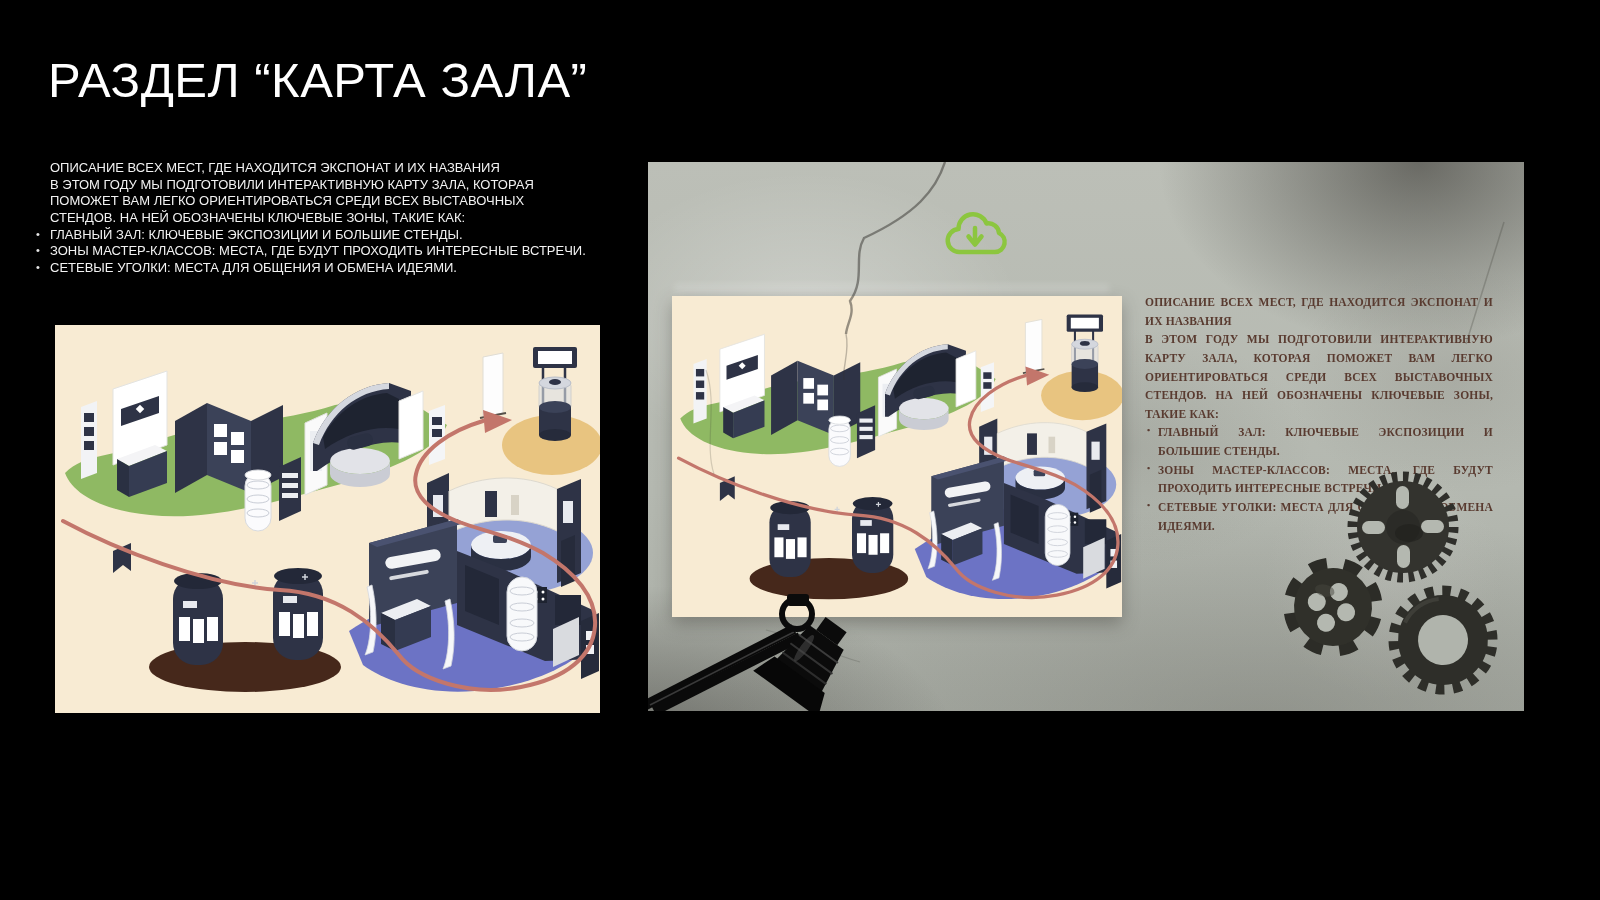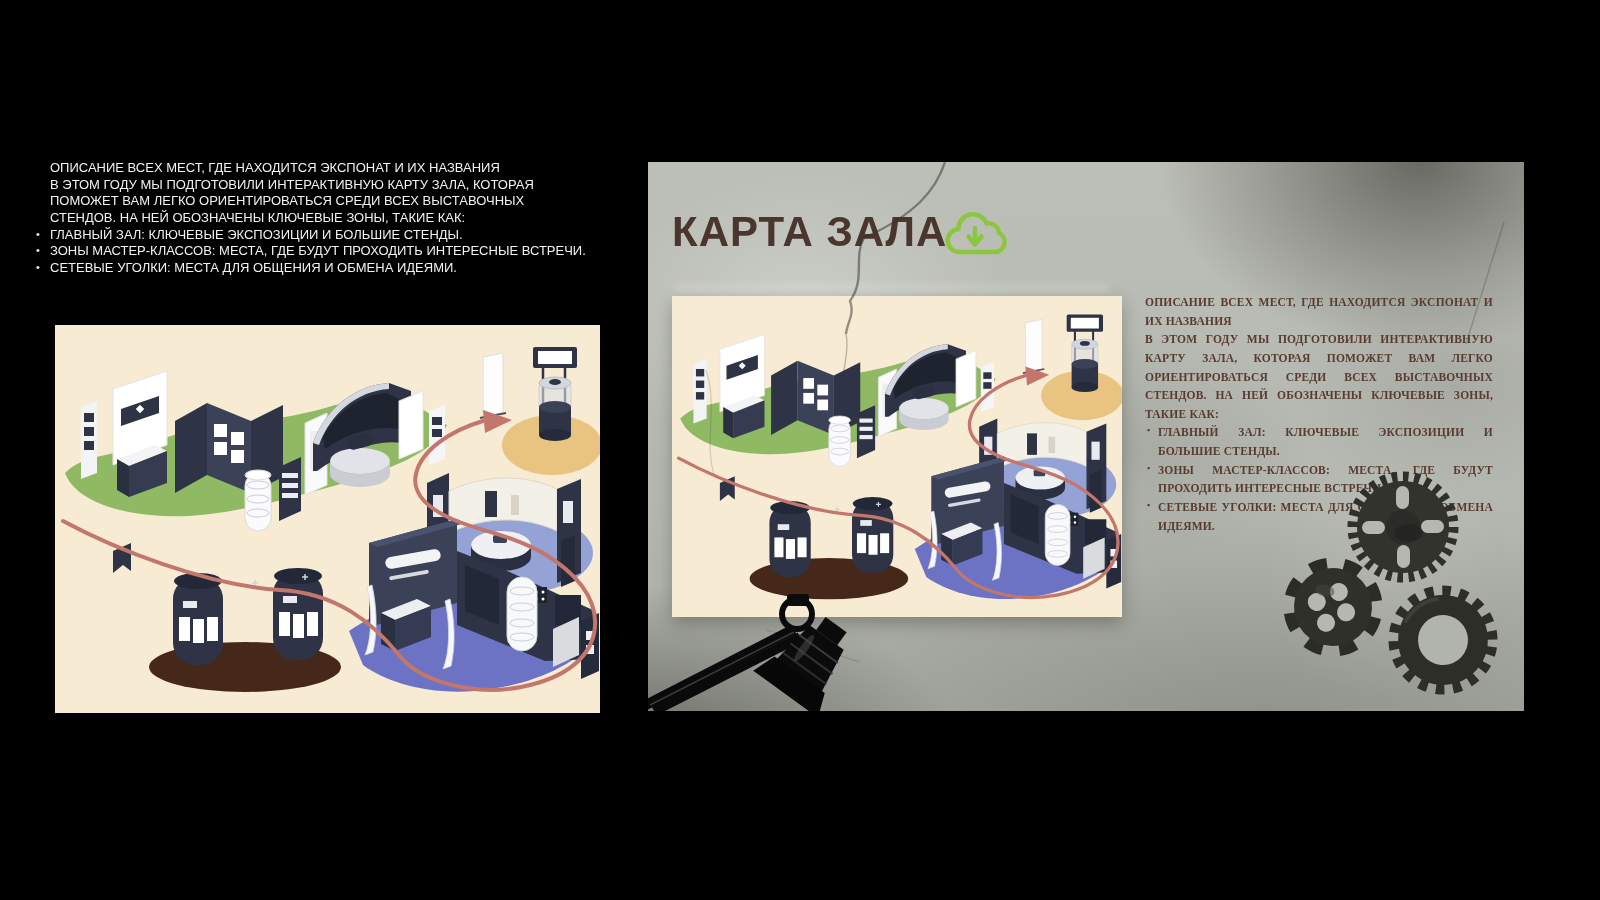--- a/index.html
+++ b/index.html
@@ -191,39 +191,39 @@
                C362,354 414,372 466,362 C512,353 538,331 540,301
                C542,272 520,247 488,228 C458,211 428,206 404,197
                C376,186 356,170 361,149 C366,126 394,106 428,96" fill="none" stroke="#c3766b" stroke-width="4" stroke-linecap="round"></path>
       <polygon points="428,85 457,95 430,108" fill="#c3766b"></polygon>
     </g>
   </symbol>
 </svg>
 
 <div class="slide">
 
+  <h1 class="title">РАЗДЕЛ “КАРТА ЗАЛА”</h1>
 
   <div class="desc">
     <p>ОПИСАНИЕ ВСЕХ МЕСТ, ГДЕ НАХОДИТСЯ ЭКСПОНАТ И ИХ НАЗВАНИЯ</p>
     <p>В ЭТОМ ГОДУ МЫ ПОДГОТОВИЛИ ИНТЕРАКТИВНУЮ КАРТУ ЗАЛА, КОТОРАЯ ПОМОЖЕТ ВАМ ЛЕГКО ОРИЕНТИРОВАТЬСЯ СРЕДИ ВСЕХ ВЫСТАВОЧНЫХ СТЕНДОВ. НА НЕЙ ОБОЗНАЧЕНЫ КЛЮЧЕВЫЕ ЗОНЫ, ТАКИЕ КАК:</p>
     <ul>
       <li>ГЛАВНЫЙ ЗАЛ: КЛЮЧЕВЫЕ ЭКСПОЗИЦИИ И БОЛЬШИЕ СТЕНДЫ.</li>
       <li>ЗОНЫ МАСТЕР-КЛАССОВ: МЕСТА, ГДЕ БУДУТ ПРОХОДИТЬ ИНТЕРЕСНЫЕ ВСТРЕЧИ.</li>
       <li>СЕТЕВЫЕ УГОЛКИ: МЕСТА ДЛЯ ОБЩЕНИЯ И ОБМЕНА ИДЕЯМИ.</li>
     </ul>
   </div>
 
   <div class="map-panel">
     <svg width="545" height="388">
         <use href="#hallmap"></use>
       </svg>
   </div>
 
   <div class="mockup">
-    <h2 class="mockup-header">КАРТА ЗАЛА</h2>
 
     <svg class="cloud-badge" viewBox="0 0 70 58">
       <path d="M20,46 a11.5,11.5 0 0 1 -1.5,-23 a14.5,14.5 0 0 1 28,-5.5 a10.5,10.5 0 0 1 12.5,9.5 a10,10 0 0 1 -4,19 Z" fill="none" stroke="#8cc63f" stroke-width="4.5" stroke-linejoin="round"></path>
       <line x1="35" y1="22" x2="35" y2="36" stroke="#8cc63f" stroke-width="4.5" stroke-linecap="round"></line>
       <polyline points="28.5,30.5 35,38.5 41.5,30.5" fill="none" stroke="#8cc63f" stroke-width="4.5" stroke-linecap="round" stroke-linejoin="round"></polyline>
     </svg>
 
     <div class="ghost-line"></div>
 
     <div class="mockup-map">

